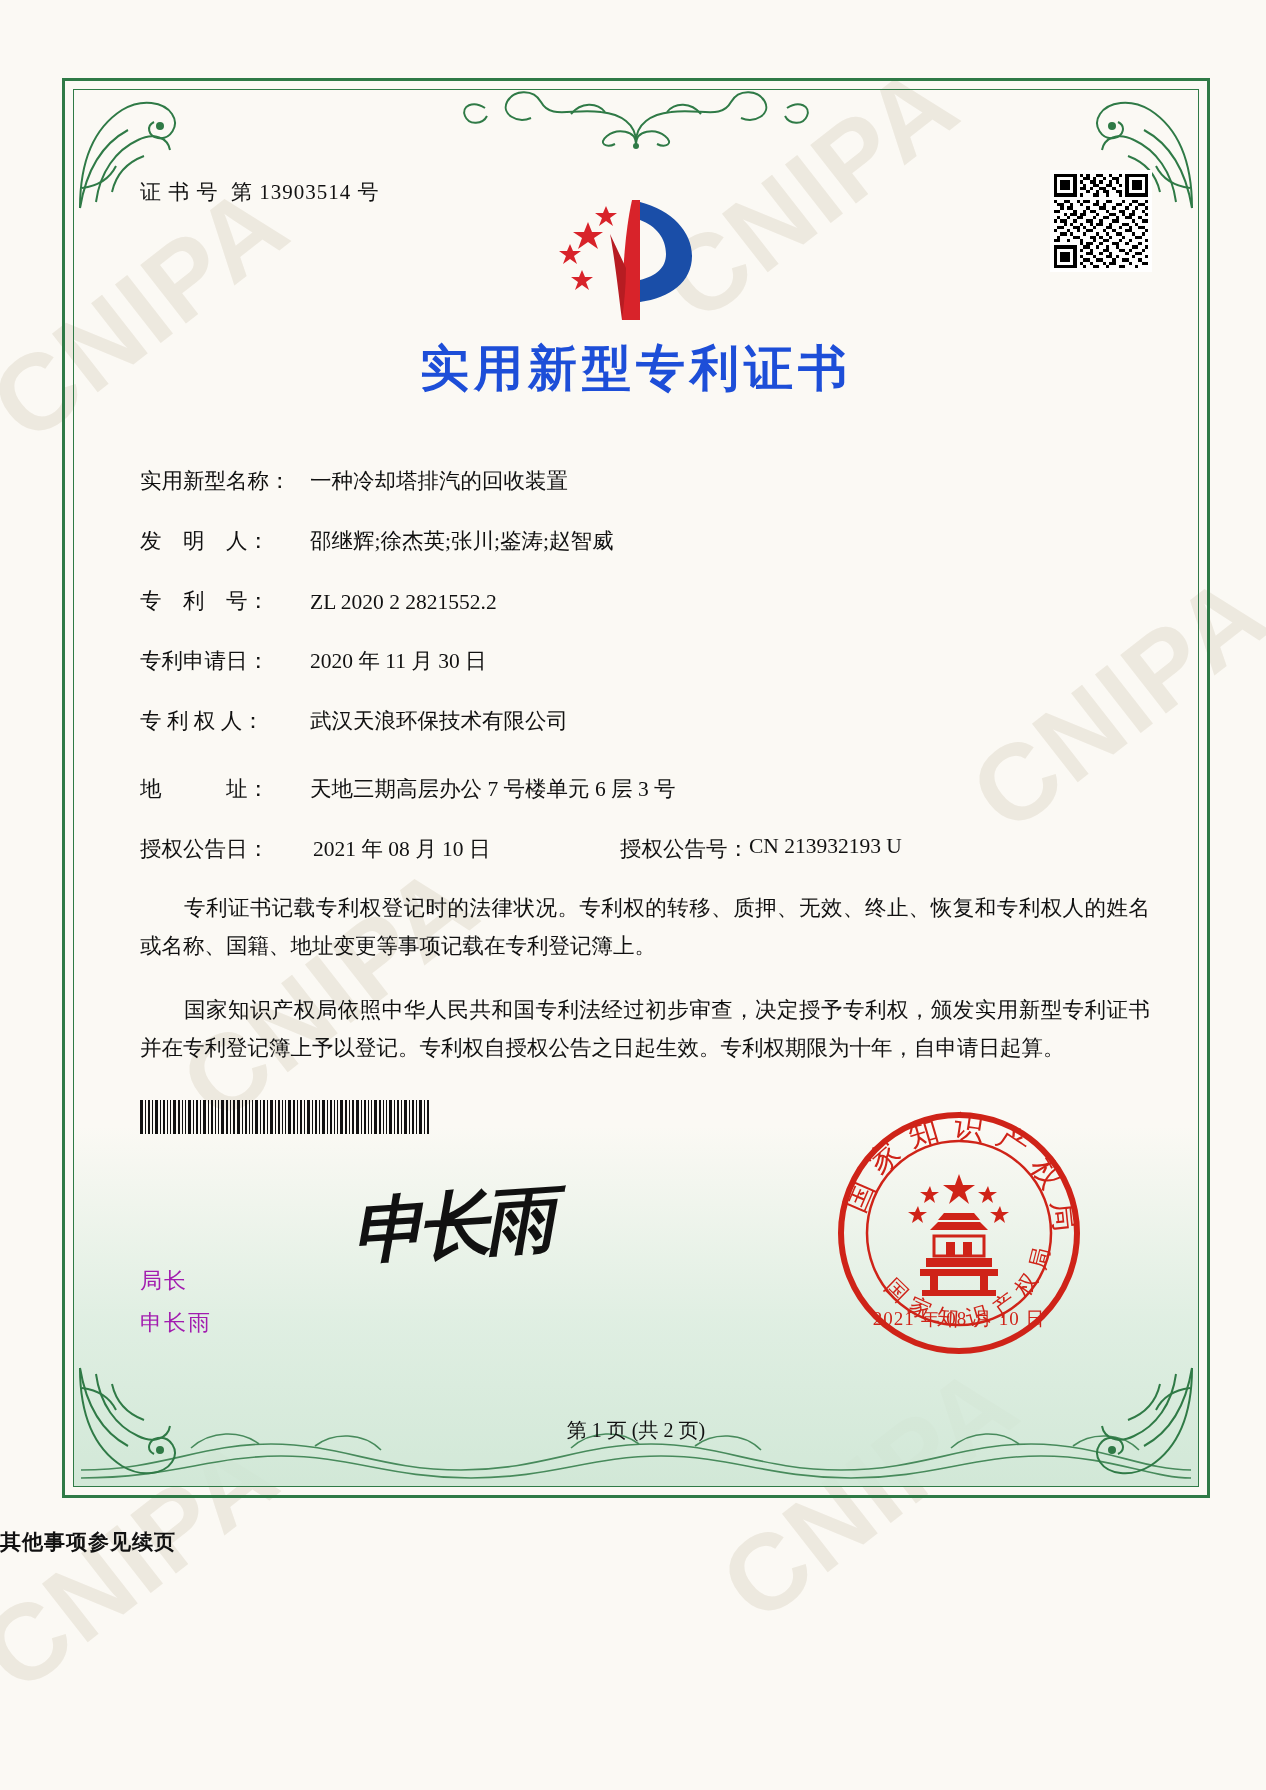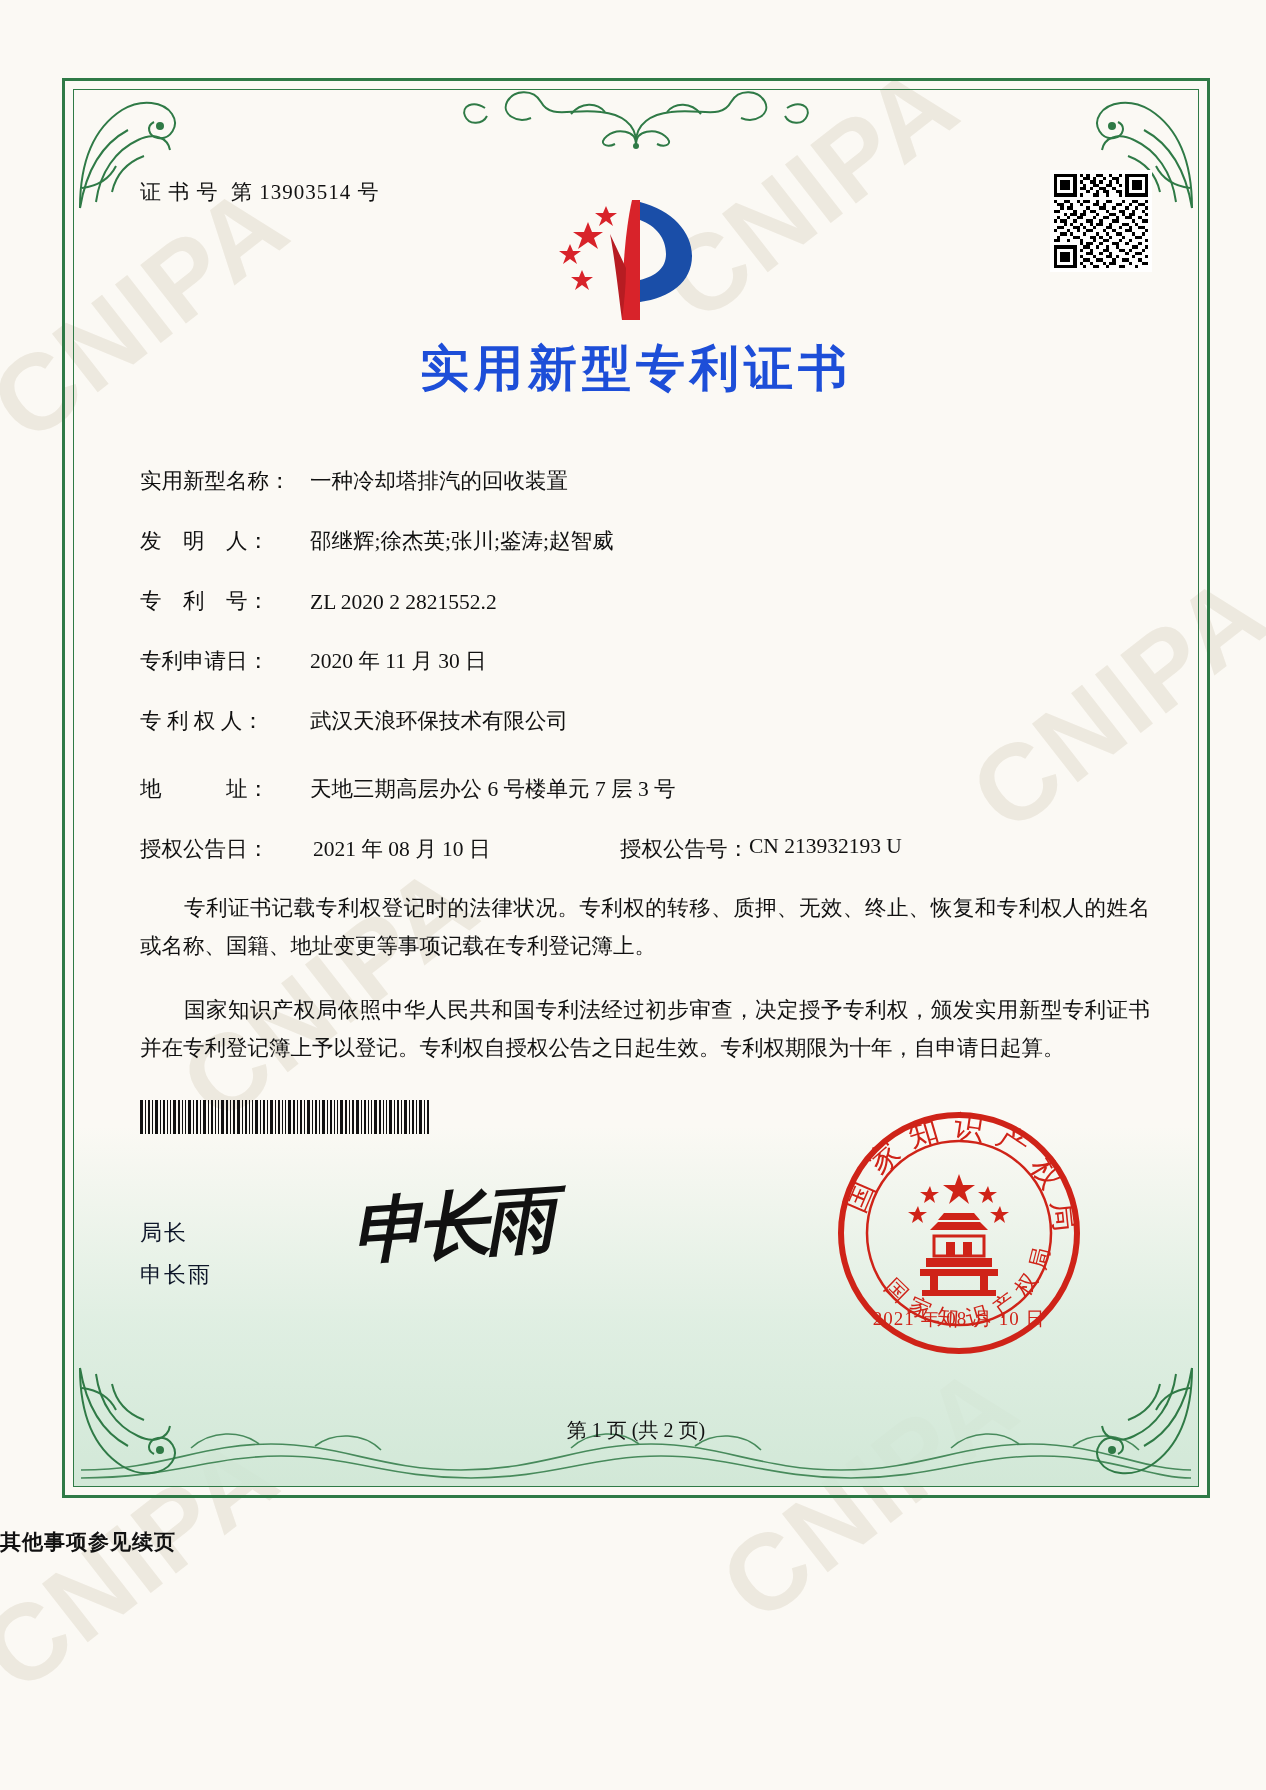--- a/index.html
+++ b/index.html
@@ -104,21 +104,21 @@
     text-indent:44px;margin-top:26px;text-align:justify;
   }
 
   
   .barcode{
     position:absolute;left:78px;top:1022px;width:300px;height:34px;
   }
   .barcode svg{display:block;width:100%;height:100%;}
 
   
-  .sig-block{position:absolute;left:78px;top:1140px;font-size:22px;color:#0f172a;}
+  .sig-block{position:absolute;left:78px;top:1188px;font-size:22px;color:#a21caf;}
   .sig-block div{margin-bottom:12px;letter-spacing:2px;}
   .sig-hand{
     position:absolute;left:290px;top:1100px;
     font-family:"DejaVu Serif",serif;
     font-size:72px;font-style:italic;font-weight:700;color:#111;
     letter-spacing:-6px;
     transform:rotate(-4deg);
   }
 
   
@@ -476,21 +476,21 @@
       </div>
 
       <div class="row">
         <div class="lab">专 利 权 人：</div>
         <div class="val">武汉天浪环保技术有限公司</div>
       </div>
 
       <div class="row">
         <div class="lab">地　　　址：</div>
         <div class="val">
-          <span class="l2">天地三期高层办公 6 号楼单元 7 层 3 号</span>
+          <span class="l2">天地三期高层办公 7 号楼单元 6 层 3 号</span>
         </div>
       </div>
 
       <div class="row-dual">
         <div class="dual-a">
           <span class="dual-lab">授权公告日：</span>
           <span>2021 年 08 月 10 日</span>
         </div>
         <div class="dual-b">
           <span class="dual-lab">授权公告号：</span>

